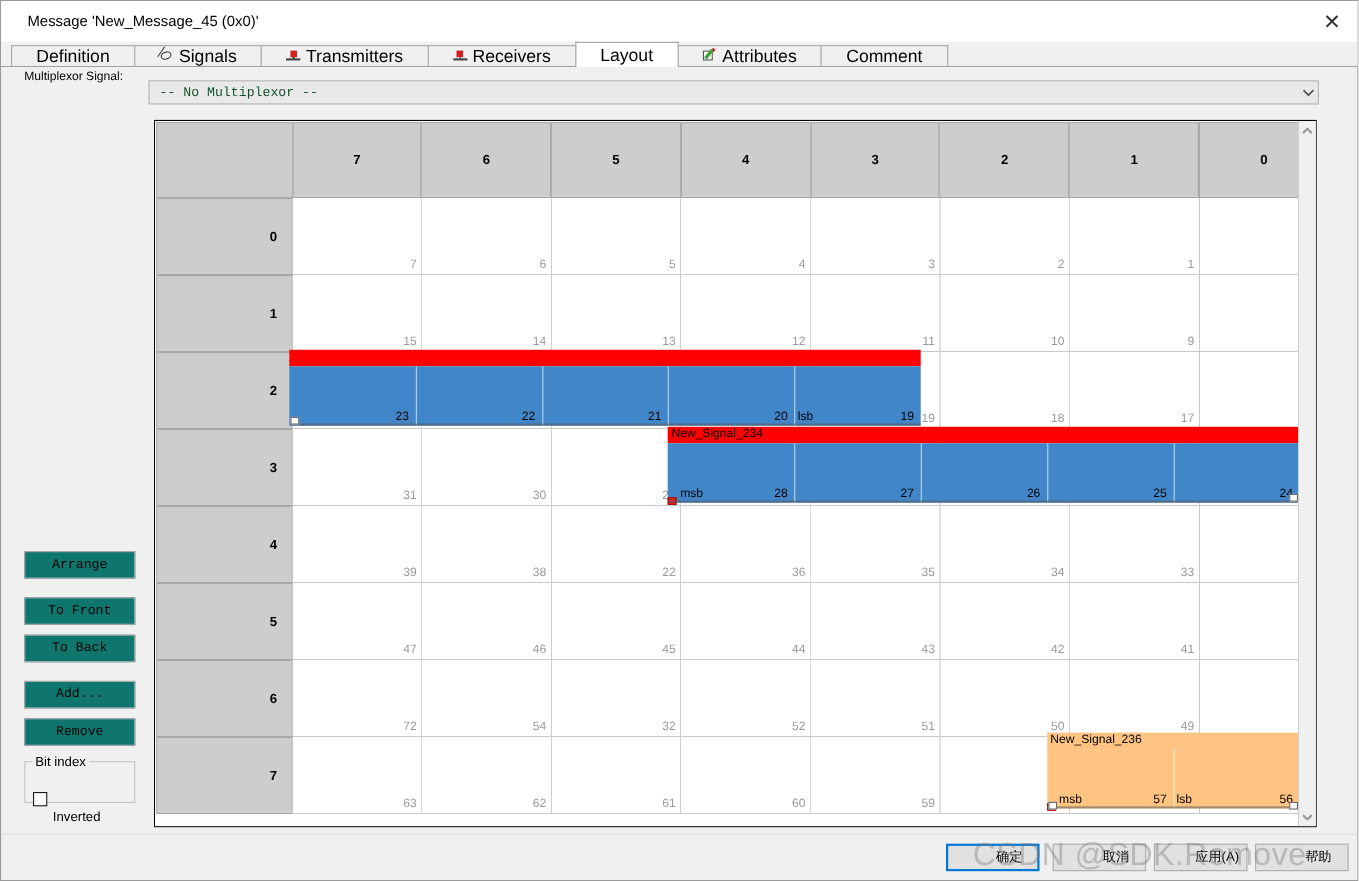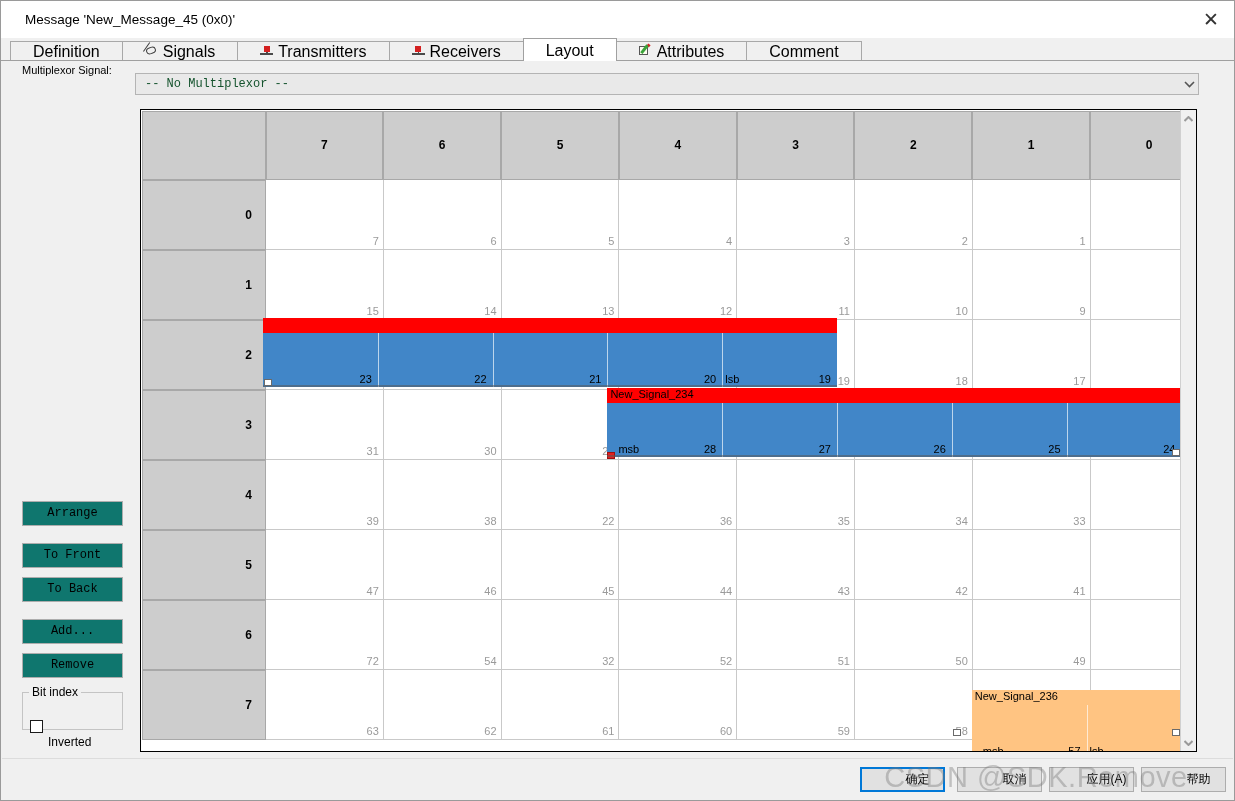--- a/index.html
+++ b/index.html
@@ -325,21 +325,21 @@
                 <span class="bit r" style="left: 229.6px; width: 108.8px;">26</span>
                 <span class="bit r" style="left: 344.4px; width: 108.8px;">25</span>
                 <span class="bit r" style="left: 459.2px; width: 108.8px;">24</span>
                 <span class="bit" style="left: 11px;">msb</span>
                 <span class="handle red" style="left: 0px; bottom: -2px;"></span>
                 <div class="baseline"></div>
               </div>
             </div>
             <div class="handle" style="position: absolute; left: 123px; top: 269px;"></div>
             <div class="handle" style="position: absolute; left: 1031.4px; top: 339px;"></div>
-            <div class="sig" style="left: 810.8px; top: 580px; width: 229.6px; height: 69px; margin-left: 20px;">
+            <div class="sig" style="left: 810.8px; top: 556px; width: 229.6px; height: 69px;">
               <div class="bar" style="background: rgb(255, 196, 130);">
                 <span class="barname">New_Signal_236</span>
               </div>
               <div class="body" style="background: rgb(255, 196, 130); height: 54px;">
                 <div class="vline" style="left: 114.8px;"></div>
                 <span class="bit r" style="left: 0px; width: 108.8px;">57</span>
                 <span class="bit r" style="left: 114.8px; width: 108.8px;">56</span>
                 <span class="bit" style="left: 11px;">msb</span>
                 <span class="handle red" style="left: 0px; bottom: -2px;"></span>
                 <span class="bit" style="left: 117.8px;">lsb</span>

